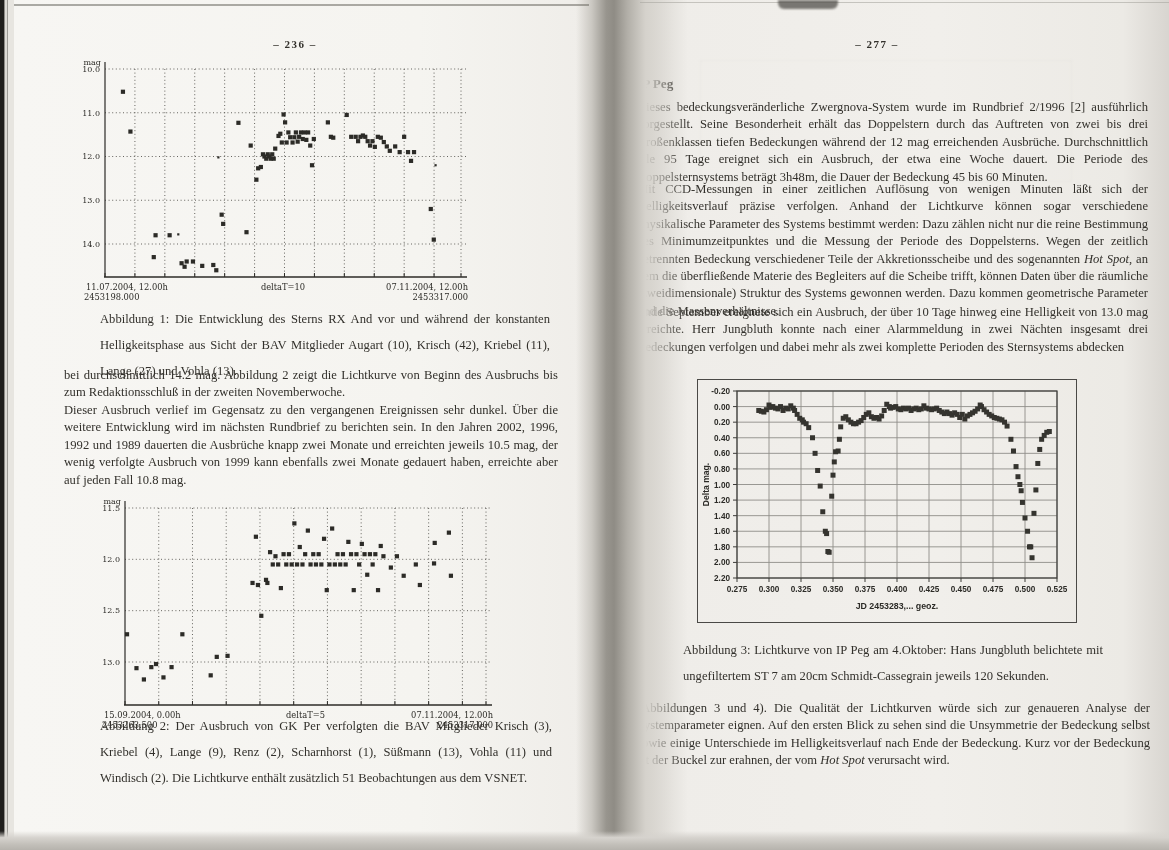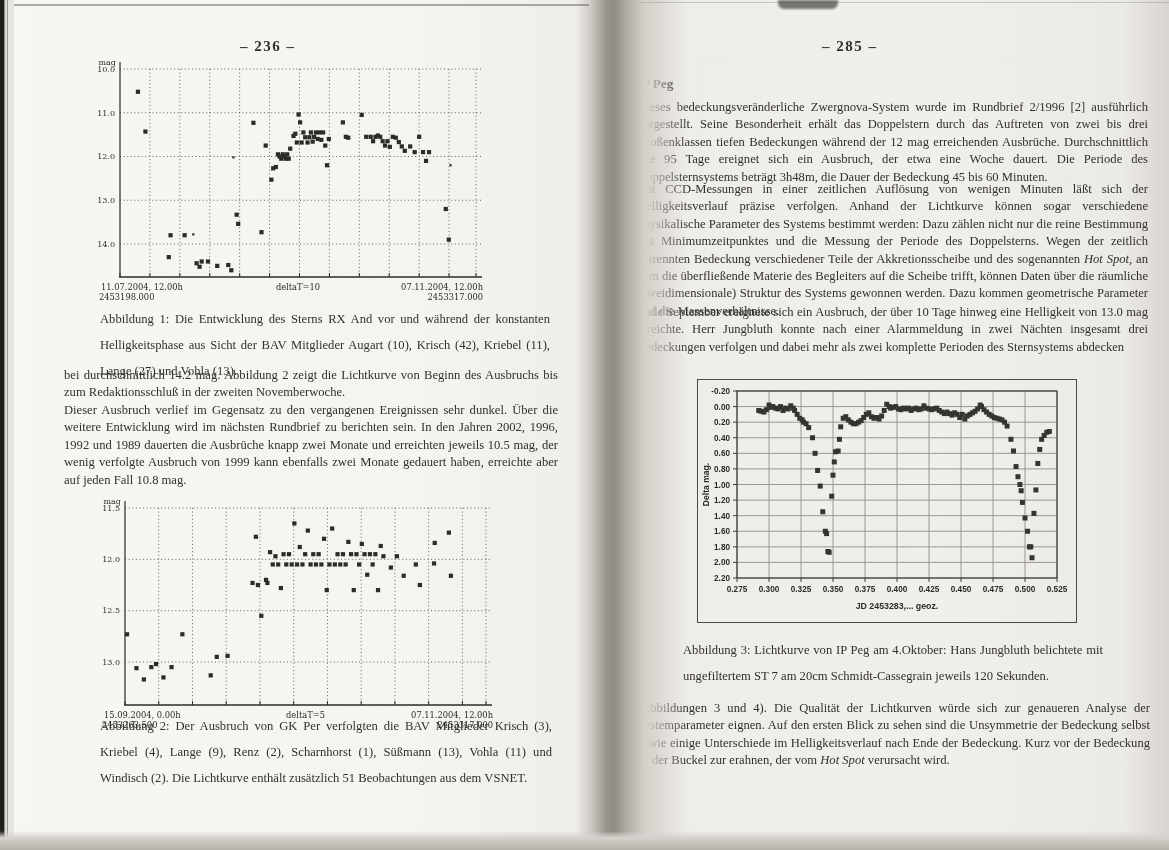--- a/index.html
+++ b/index.html
@@ -17,37 +17,37 @@
       background:repeating-linear-gradient(90deg,#8d8b86 0 1px,#dcdad5 1px 3px,#9d9b96 3px 4px,#e7e5e0 4px 10px);}
   .gutter{left:576px;top:0;width:112px;height:850px;pointer-events:none;
       background:linear-gradient(90deg,rgba(200,197,190,0) 0%,#cbc8c2 14%,#98958e 27%,#8f8c85 34%,#b2afa8 46%,#d5d2cc 62%,rgba(238,236,231,0) 100%);}
   .top-line{left:14px;top:4px;width:575px;height:2px;background:#6b6963;opacity:.55;}
   .top-line-r{left:640px;top:2px;width:529px;height:1px;background:#a9a6a0;opacity:.6;}
   .top-blob{left:778px;top:0;width:60px;height:9px;background:#514f4a;border-radius:0 0 6px 6px;opacity:.75;filter:blur(1px);}
   .bottom-strip{left:0;top:831px;width:1169px;height:19px;
       background:linear-gradient(180deg,rgba(190,187,181,0) 0%,#d6d3ce 35%,#c3c0ba 70%,#b6b3ad 100%);}
   .ghost{left:700px;top:60px;width:370px;height:120px;border:1px solid #9a978f;opacity:.07;filter:blur(1px);}
   
-  .pageno{font-size:15px;font-weight:bold;letter-spacing:1.5px;width:110px;}
+  .pageno{font-size:11px;font-weight:bold;letter-spacing:1.5px;text-align:center;width:110px;}
   .body{font-size:12.6px;line-height:17.4px;text-align:justify;margin:0;}
   .caption{font-size:12.6px;line-height:26px;text-align:justify;margin:0;}
   .heading{font-size:13.2px;font-weight:bold;}
   svg{display:block;width:100%;height:100%;}
   i{}
 </style>
 </head>
 <body>
 
 <div class="abs page-left"></div>
 <div class="abs page-right"></div>
 <div class="abs ghost"></div>
 
 <div class="abs pageno" style="left:240px;top:38px;">– 236 –</div>
 
-<div class="abs" style="left:97px;top:60px;width:393px;height:250px;">
+<div class="abs" style="left:82px;top:60px;width:393px;height:250px;">
   <svg viewBox="0 0 393 250">
       <line x1="23" y1="9" x2="385" y2="9" stroke="#55534e" stroke-width="0.9" stroke-dasharray="1 2.6"></line>
       <text x="18" y="11.8" text-anchor="end" font-size="8" fill="#2c2b27" font-family="DejaVu Serif, serif">10.0</text>
       <line x1="23" y1="52.75" x2="385" y2="52.75" stroke="#55534e" stroke-width="0.9" stroke-dasharray="1 2.6"></line>
       <text x="18" y="55.55" text-anchor="end" font-size="8" fill="#2c2b27" font-family="DejaVu Serif, serif">11.0</text>
       <line x1="23" y1="96.5" x2="385" y2="96.5" stroke="#55534e" stroke-width="0.9" stroke-dasharray="1 2.6"></line>
       <text x="18" y="99.3" text-anchor="end" font-size="8" fill="#2c2b27" font-family="DejaVu Serif, serif">12.0</text>
       <line x1="23" y1="140.25" x2="385" y2="140.25" stroke="#55534e" stroke-width="0.9" stroke-dasharray="1 2.6"></line>
       <text x="18" y="143.05" text-anchor="end" font-size="8" fill="#2c2b27" font-family="DejaVu Serif, serif">13.0</text>
       <line x1="23" y1="184" x2="385" y2="184" stroke="#55534e" stroke-width="0.9" stroke-dasharray="1 2.6"></line>
@@ -282,21 +282,21 @@
       <rect x="317.7728971962617" y="86.9" width="4.2" height="4.2" fill="#2c2b27"></rect>
       <rect x="331.9429906542056" y="65.33999999999992" width="4.2" height="4.2" fill="#2c2b27"></rect>
       <rect x="332.6177570093457" y="44.80666666666665" width="4.2" height="4.2" fill="#2c2b27"></rect>
       <rect x="346.7878504672897" y="34.54000000000003" width="4.2" height="4.2" fill="#2c2b27"></rect>
       <rect x="348.81214953271024" y="77.66000000000001" width="4.2" height="4.2" fill="#2c2b27"></rect>
     </svg>
 </div>
 
 <p class="abs caption" style="left:100px;top:713px;width:452px;">Abbildung 2: Der Ausbruch von GK Per verfolgten die BAV Mitglieder Krisch (3), Kriebel (4), Lange (9), Renz (2), Scharnhorst (1), Süßmann (13), Vohla (11) und Windisch (2). Die Lichtkurve enthält zusätzlich 51 Beobachtungen aus dem VSNET.</p>
 
-<div class="abs pageno" style="left:822px;top:38px;">– 285 –</div>
+<div class="abs pageno" style="left:822px;top:38px;">– 277 –</div>
 
 <div class="abs heading" style="left:637px;top:76px;">IP Peg</div>
 
 <p class="abs body" style="left:637px;top:99px;width:511px;">Dieses bedeckungsveränderliche Zwergnova-System wurde im Rundbrief 2/1996 [2] ausführlich vorgestellt. Seine Besonderheit erhält das Doppelstern durch das Auftreten von zwei bis drei Großenklassen tiefen Bedeckungen während der 12 mag erreichenden Ausbrüche. Durchschnittlich alle 95 Tage ereignet sich ein Ausbruch, der etwa eine Woche dauert. Die Periode des Doppelsternsystems beträgt 3h48m, die Dauer der Bedeckung 45 bis 60 Minuten.</p>
 
 <p class="abs body" style="left:637px;top:181px;width:511px;"><span>Mit CCD-Messungen in einer zeitlichen Auflösung von wenigen Minuten läßt sich der Helligkeitsverlauf präzise verfolgen. Anhand der Lichtkurve können sogar verschiedene physikalische Parameter des Systems bestimmt werden: Dazu zählen nicht nur die reine Bestimmung des Minimumzeitpunktes und die Messung der Periode des Doppelsterns. Wegen der zeitlich getrennten Bedeckung verschiedener Teile der Akkretionsscheibe und des sogenannten </span><i>Hot Spot</i><span>, an dem die überfließende Materie des Begleiters auf die Scheibe trifft, können Daten über die räumliche (zweidimensionale) Struktur des Systems gewonnen werden. Dazu kommen geometrische Parameter und die Massenverhältnisse.</span></p>
 
 <p class="abs body" style="left:637px;top:304px;width:511px;">Ende September ereignete sich ein Ausbruch, der über 10 Tage hinweg eine Helligkeit von 13.0 mag erreichte. Herr Jungbluth konnte nach einer Alarmmeldung in zwei Nächten insgesamt drei Bedeckungen verfolgen und dabei mehr als zwei komplette Perioden des Sternsystems abdecken</p>
 
 <div class="abs" style="left:697px;top:379px;width:380px;height:244px;">

